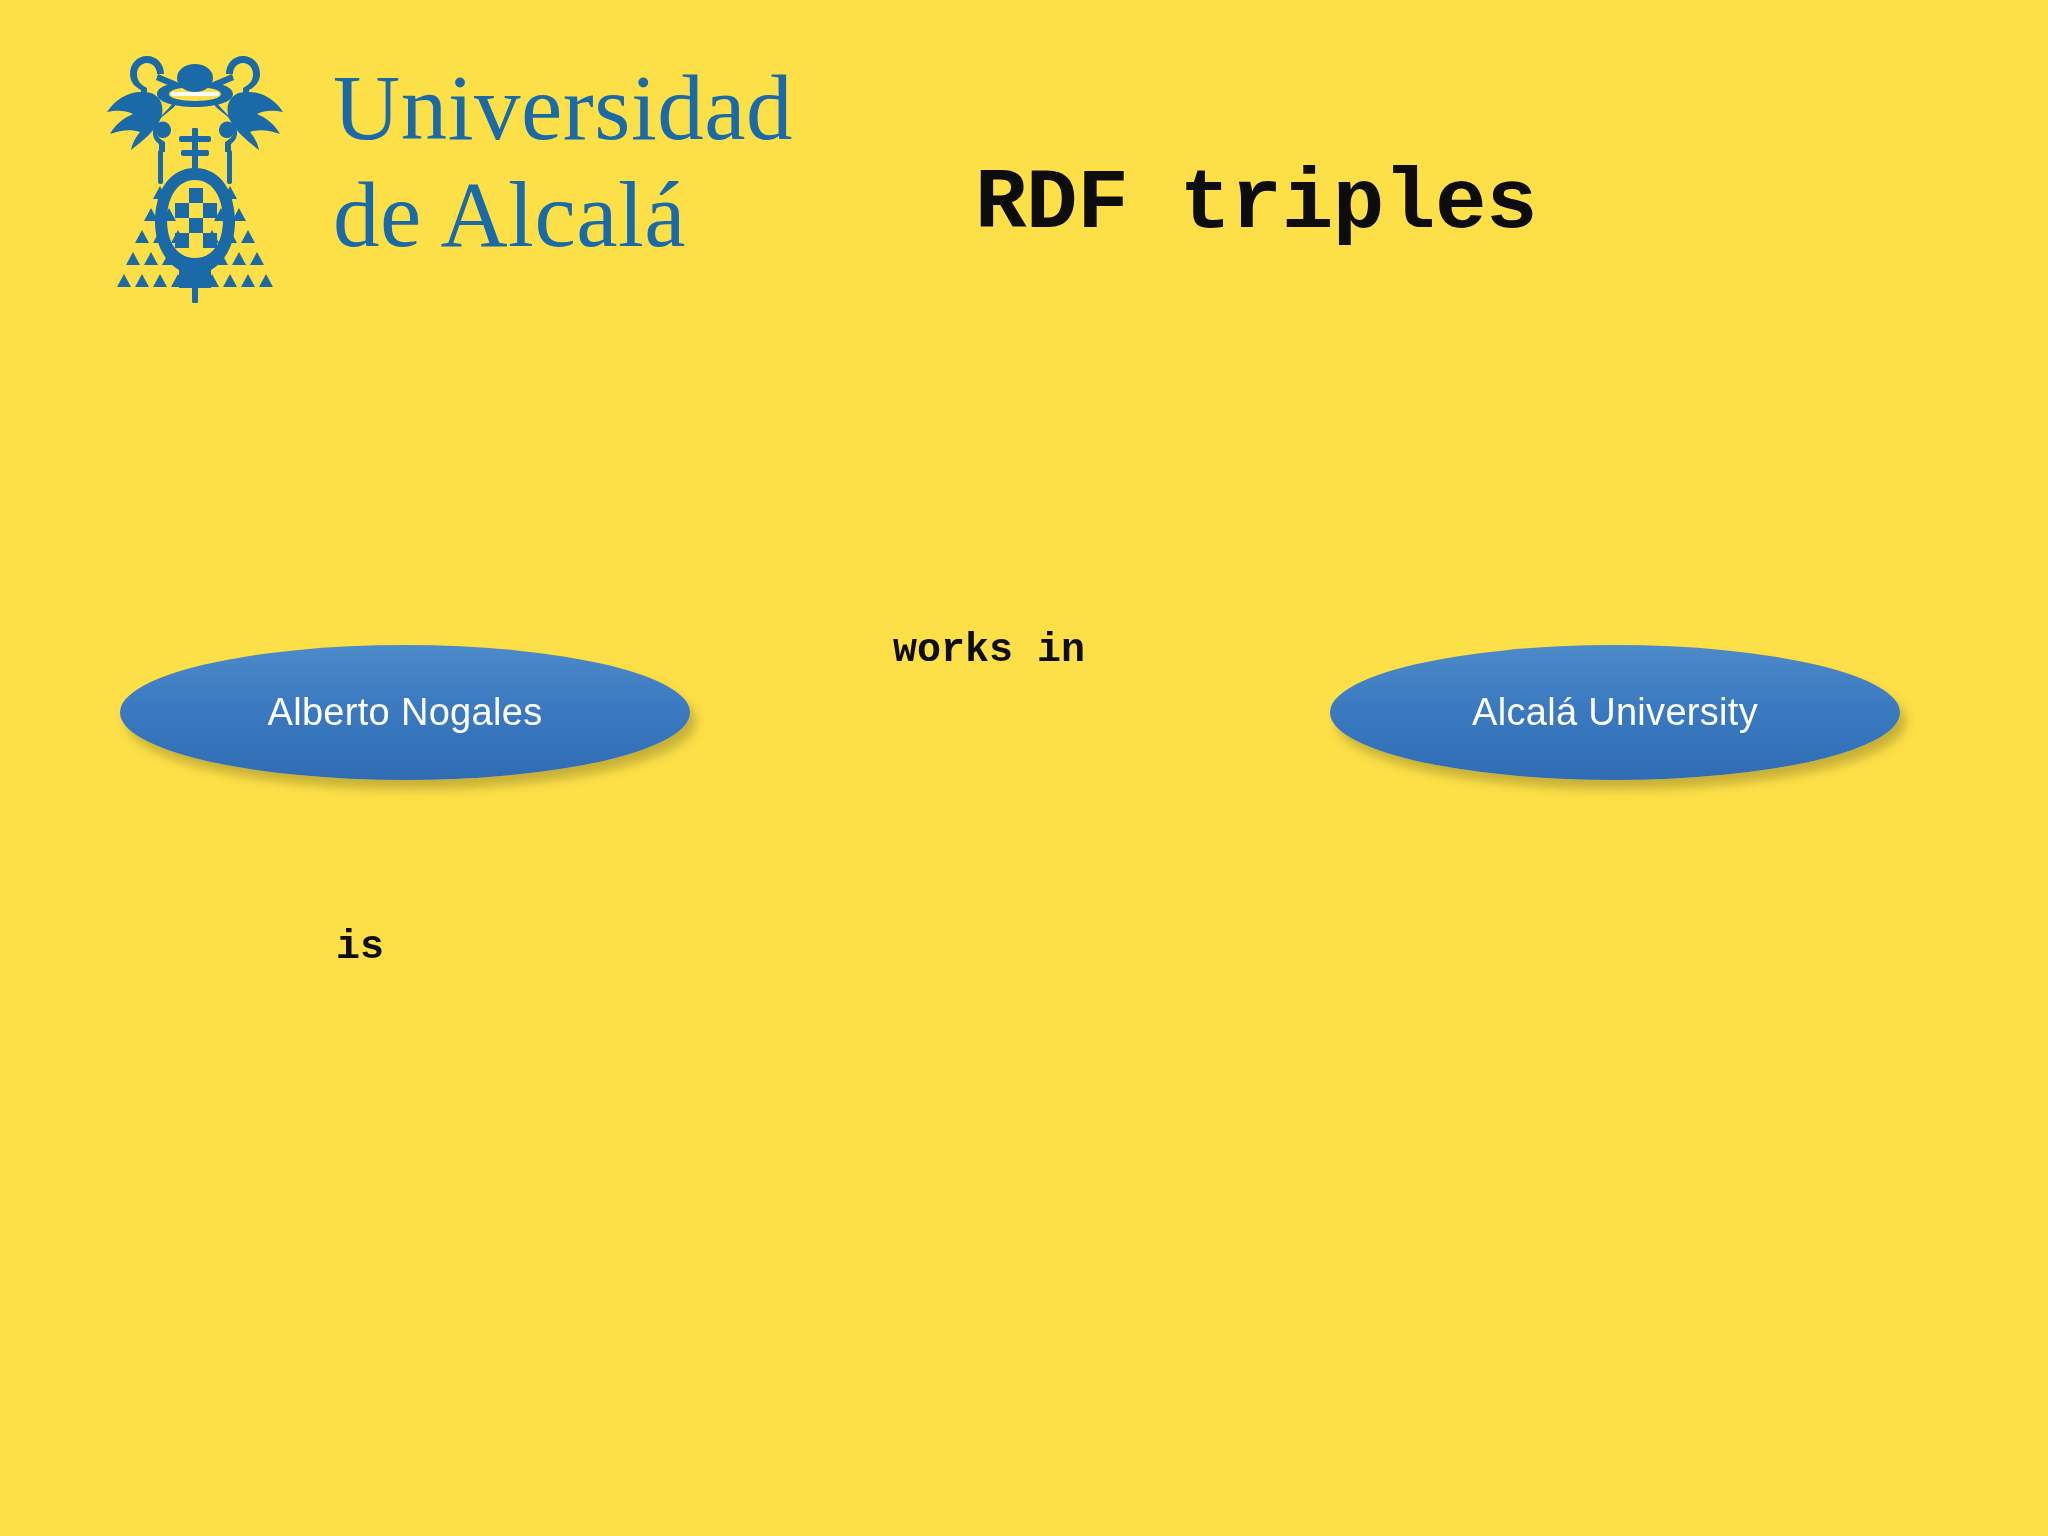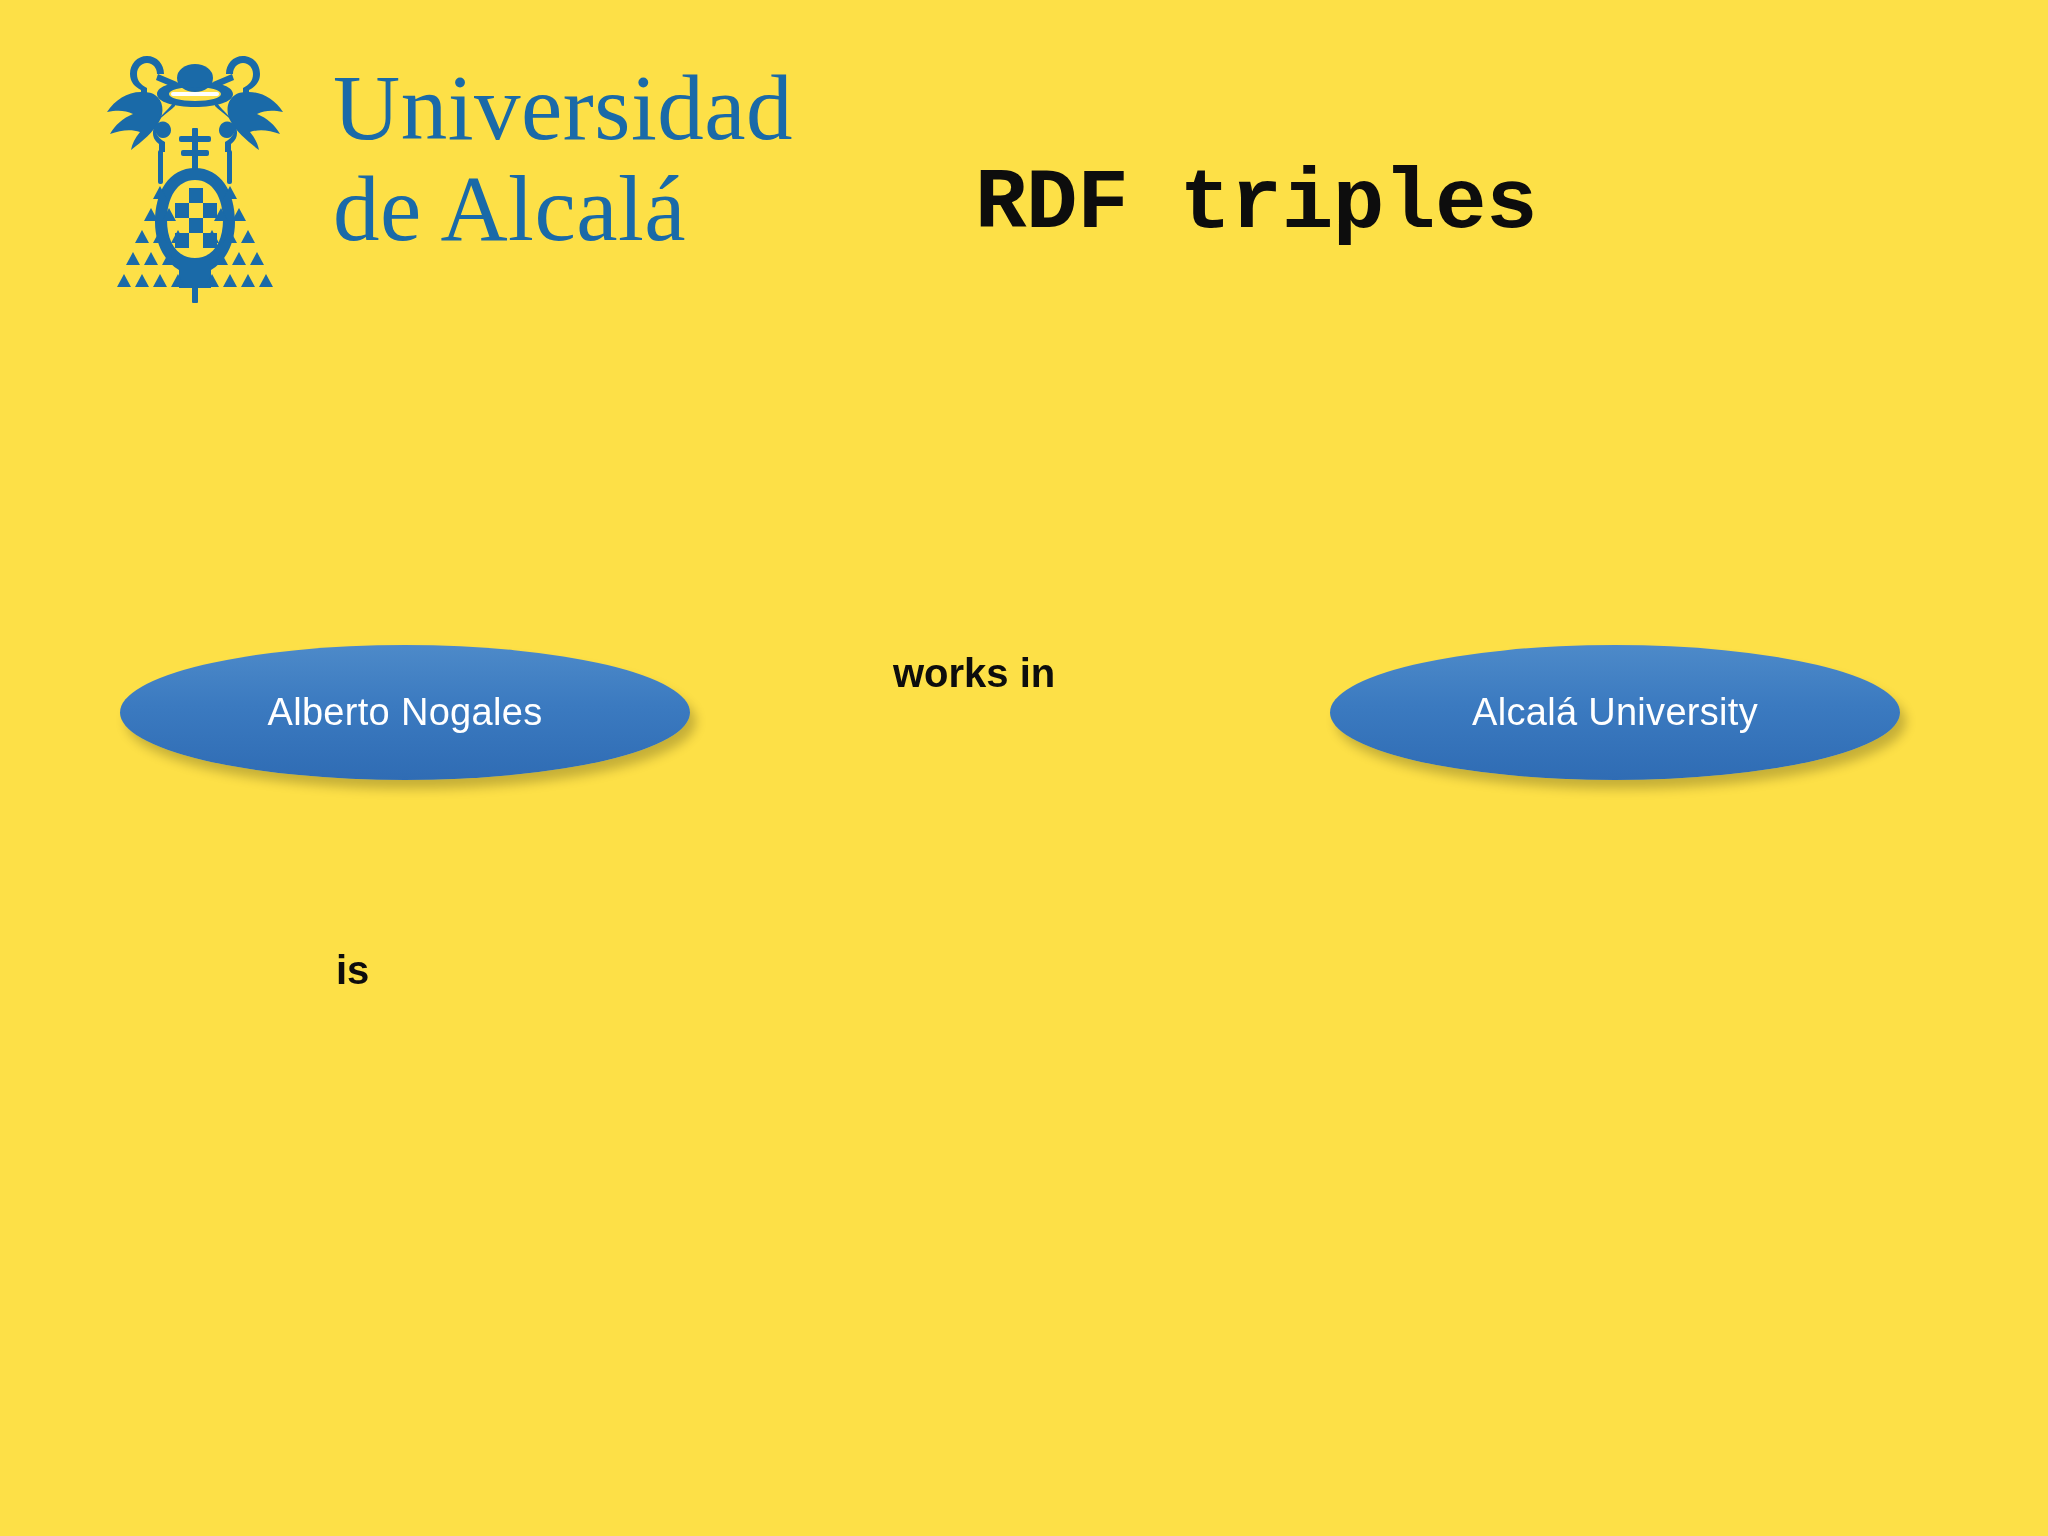--- a/index.html
+++ b/index.html
@@ -51,21 +51,21 @@
 
   .wordmark-line {
     font-family: "Liberation Serif", "DejaVu Serif", serif;
     font-size: 93px;
     color: #1a6aa8;
     letter-spacing: 0.5px;
     white-space: nowrap;
   }
 
   .wordmark-line-2 {
-    margin-top: 10px;
+    margin-top: 16px;
   }
 
   
   .slide-title {
     position: absolute;
     left: 975px;
     top: 155px;
     font-family: Liberation Mono, monospace;
     font-weight: bold;
     font-size: 86px;
@@ -105,26 +105,25 @@
     text-align: center;
   }
 
   #node-person  { left: 120px;  top: 645px;  width: 570px; height: 135px; }
   #node-org     { left: 1330px; top: 645px;  width: 570px; height: 135px; justify-content: center; }
   #node-role    { left: 115px;  top: 1175px; width: 570px; height: 135px; }
 
   
   .edge-label {
     position: absolute;
-    font-family: Liberation Sans, sans-serif;
+    font-family: Liberation Mono, monospace;
     font-weight: bold;
     font-size: 40px;
     color: #0d0d0d;
     white-space: nowrap;
-    margin-top: 23px;
   }
 
   #edge-label-works-in { left: 893px; top: 628px; }
   #edge-label-is       { left: 336px; top: 925px; text-align: center; }
 </style>
 </head>
 <body>
 
 <div class="slide">
 

